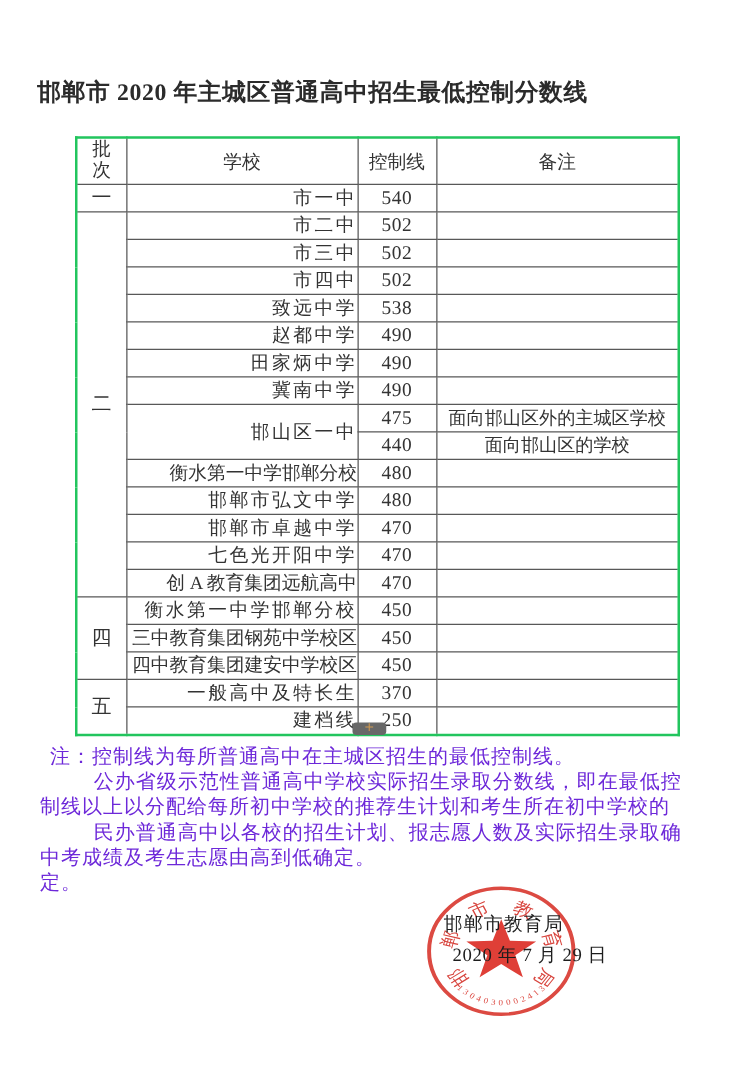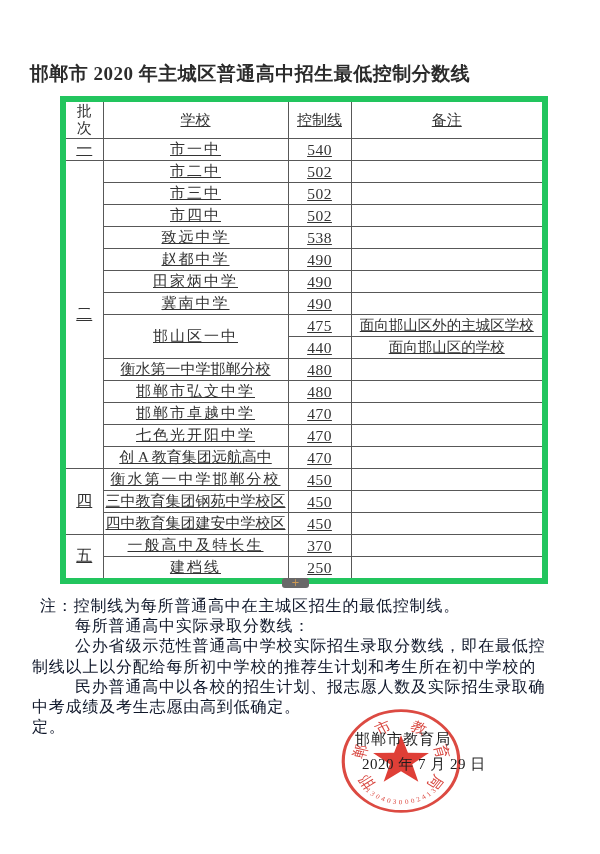--- a/index.html
+++ b/index.html
@@ -9,43 +9,42 @@
     font-family:"Liberation Serif","DejaVu Serif",serif;
   }
 
   .title {
     position:absolute; top:61px; left:0; width:500px; margin:0;
     text-align:center; font-size:19px; font-weight:bold;
     letter-spacing:0.5px; color:#2b2b2b;
   }
 
   table.score-table {
-    position:absolute; left:60px; top:96px; width:482px;
+    position:absolute; left:60px; top:109px; width:482px;
     border-collapse:collapse; table-layout:fixed;
-    border:6px solid #22c55e;
-    text-decoration:underline;
+    border:2px solid #22c55e;
   }
   .score-table th, .score-table td {
     border:1px solid #585858; padding:0; text-align:center;
     font-size:15px; font-weight:normal; color:#333;
     overflow:hidden; white-space:nowrap; vertical-align:middle;
   }
   .score-table tr.head th { height:36px; }
   th.batch-h { line-height:17px; }
   th.batch-h .wrap { display:inline-block; width:16px; white-space:normal; }
   .score-table tr.data td { height:21px; }
   td.batch { font-size:16px; }
-  td.school { letter-spacing:2px; }
+  td.school { letter-spacing:2px;text-align:right; }
   td.school.tight { letter-spacing:0; }
   td.score { font-size:15.5px; letter-spacing:0.5px; }
   td.remark { font-size:14.5px; }
 
   .notes {
     position:absolute; left:32px; top:596px; width:548px;
-    font-size:16px; line-height:20.2px; letter-spacing:0.8px; color:#0f172a;
+    font-size:16px; line-height:20.2px; letter-spacing:0.8px; color:#6d28d9;font-family:Liberation Mono, monospace;
   }
   .note-line { white-space:nowrap; }
   .note-line.ind-small { padding-left:8px; }
   .note-line.ind-big { padding-left:43px; }
 
   .seal { position:absolute; left:338px; top:706px; z-index:2; }
   .issuer {
     position:absolute; left:355px; top:730px; z-index:3;
     font-size:15px; letter-spacing:1px; color:#1d1d1d; white-space:nowrap;text-align:right;
   }
@@ -189,21 +188,20 @@
       <td class="score">250</td>
       <td class="remark"></td>
     </tr>
   </tbody>
     </table>
 
   <div class="plus-marker">+</div>
 
   <div class="notes">
     <div class="note-line ind-small">注：控制线为每所普通高中在主城区招生的最低控制线。</div>
-    <div class="note-line ind-big">每所普通高中实际录取分数线：</div>
     <div class="note-line ind-big">公办省级示范性普通高中学校实际招生录取分数线，即在最低控</div>
     <div class="note-line">制线以上以分配给每所初中学校的推荐生计划和考生所在初中学校的</div>
     <div class="note-line ind-big">民办普通高中以各校的招生计划、报志愿人数及实际招生录取确</div>
     <div class="note-line">中考成绩及考生志愿由高到低确定。</div>
     <div class="note-line">定。</div>
   </div>
 
   <svg class="seal" width="126" height="110" viewBox="0 0 120 120" preserveAspectRatio="none">
     <circle cx="60" cy="60" r="55" fill="none" stroke="#dc4a42" stroke-width="3"></circle>
     <polygon fill="#df3f37" points="60,32 66.6,50.9 86.6,51.4 70.7,63.5 76.5,82.7 60,71.2 43.5,82.7 49.4,63.5 33.4,51.4 53.4,50.9"></polygon>

